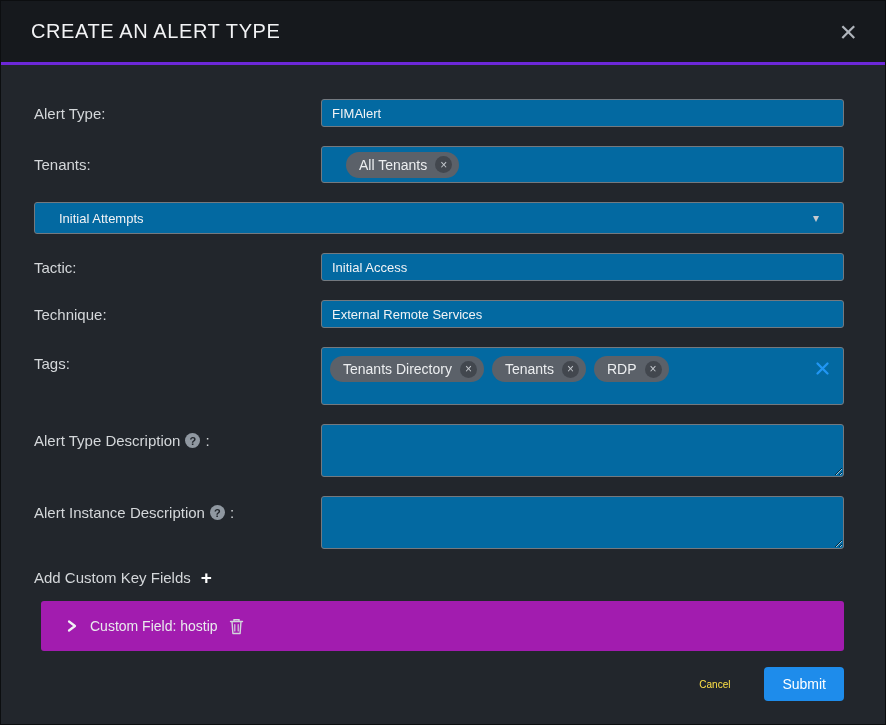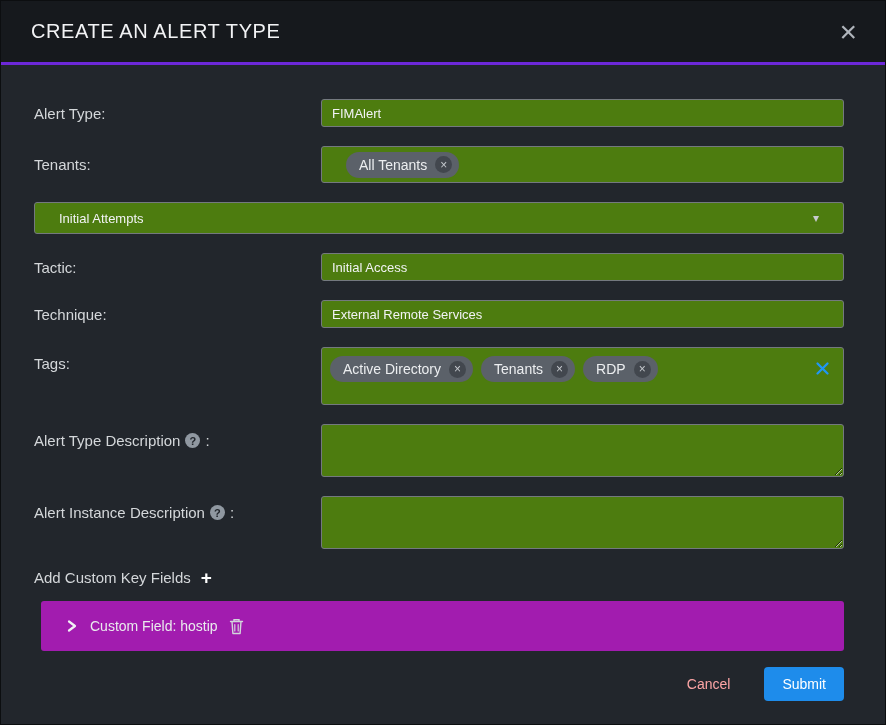--- a/index.html
+++ b/index.html
@@ -32,21 +32,21 @@
   .form-row.top-align { align-items:flex-start; }
   .form-row.top-align .label-col { padding-top:8px;text-align:center; }
   .label-col {
     flex:0 0 287px; max-width:287px;
     color:#d4d7da; font-size:15px;
     display:flex; align-items:center; gap:5px;
   }
   .input-col { flex:1; position:relative; }
   .text-input, .select-box, .box-input, .textarea-input {
     width:100%;
-    background:#4d7c0f;
+    background:#0369a1;
     border:1px solid #74797f;
     border-radius:3px;
     color:#f2f3f5;
     font-family:"Liberation Sans", sans-serif;
     font-size:13px;
   }
   .text-input { height:28px; padding:0 10px; }
   .box-input { min-height:37px; padding:4px 24px; display:flex; align-items:center; flex-wrap:wrap; gap:8px; }
   .select-box { height:32px; padding:0 24px; display:flex; align-items:center; justify-content:space-between; cursor:pointer; }
   .caret { color:#c7cacf; font-size:12px; line-height:1; }
@@ -84,21 +84,21 @@
     display:flex; align-items:center; gap:11px;
     padding:0 16px 0 24px;
     cursor:pointer;
   }
   .custom-strip-label { color:#e9ebed; font-size:14px; }
   .icon-btn { display:inline-flex; align-items:center; cursor:pointer; background:none; border:none; padding:0; }
   .actions-row {
     display:flex; justify-content:flex-end; align-items:center;
     gap:28px; margin-top:16px; padding-right:0;
   }
-  .cancel-link { color:#fca5a5; font-size:14px; background:none; border:none; cursor:pointer; }
+  .cancel-link { color:#fde047; font-size:10px; background:none; border:none; cursor:pointer; }
   .submit-btn {
     background:#1e8ceb; color:#ffffff; font-size:14px;
     border:none; border-radius:4px; padding:9px 18px; cursor:pointer;
     font-family:"Liberation Sans", sans-serif;
   }
 </style>
 </head>
 <body>
 
 <div class="modal">
@@ -150,21 +150,21 @@
       <div class="input-col">
         <input class="text-input" type="text" value="External Remote Services" style="">
       </div>
     </div>
 
     <div class="form-row top-align">
       <div class="label-col">Tags:</div>
       <div class="input-col">
         <div class="box-input tags-box">
           <span class="chip">
-            <span>Active Directory</span>
+            <span>Tenants Directory</span>
             <span class="chip-x">×</span>
           </span>
           <span class="chip">
             <span>Tenants</span>
             <span class="chip-x">×</span>
           </span>
           <span class="chip">
             <span>RDP</span>
             <span class="chip-x">×</span>
           </span>

